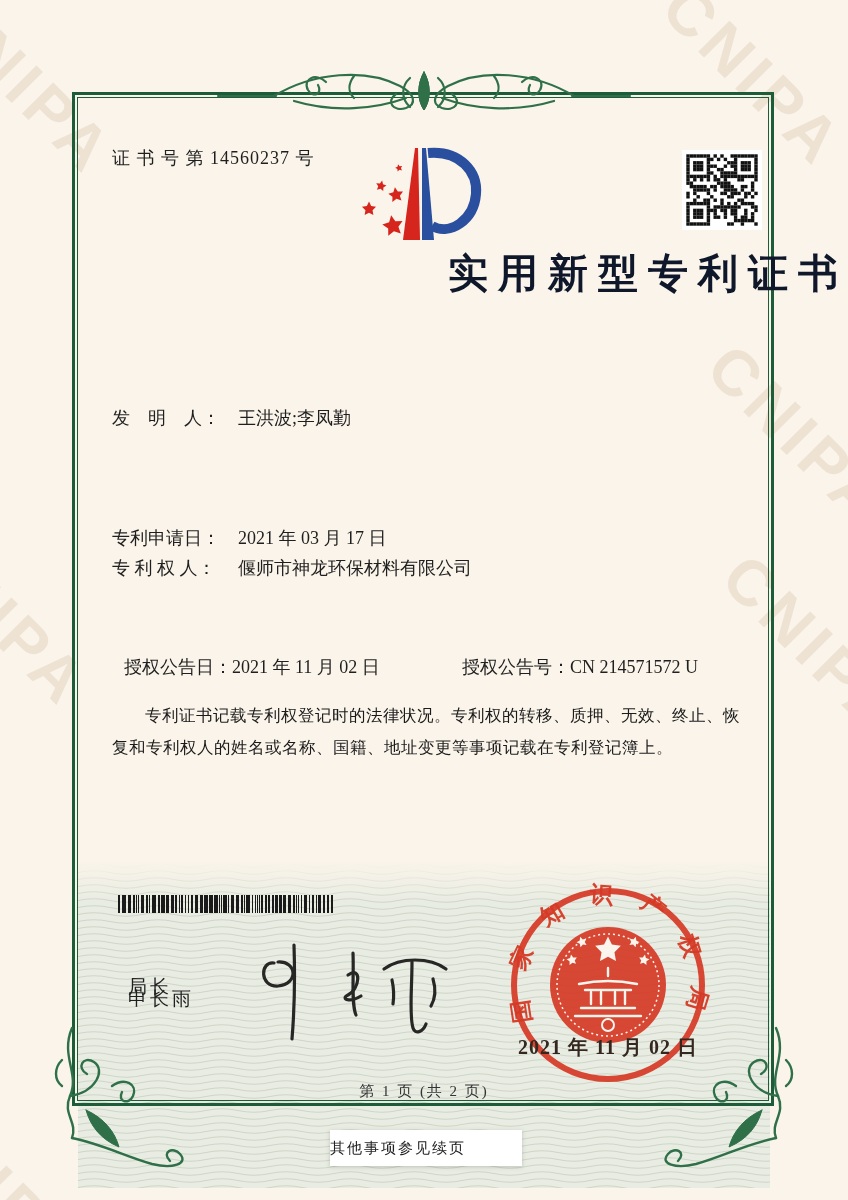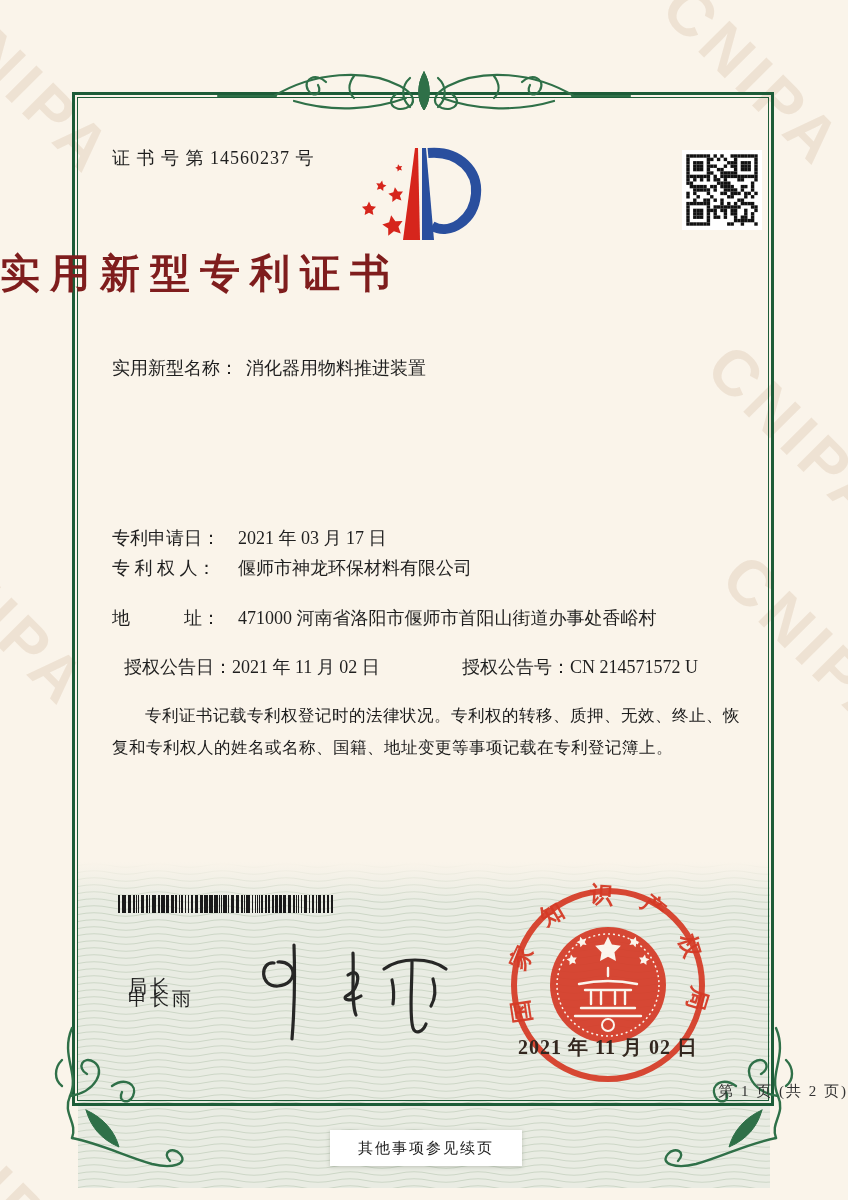--- a/index.html
+++ b/index.html
@@ -22,41 +22,41 @@
     left:72px; top:92px; width:696px; height:1008px; z-index:3;
     border:3px solid var(--border-green,#1d5c38);
   }
   .frame-inner{
     position:absolute; left:2px; top:2px; right:2px; bottom:2px;
     border:1px solid var(--border-green,#1d5c38);
   }
   .orn{z-index:4;}
   .cert-no{left:112px; top:146px; font-size:18px; letter-spacing:1px; z-index:5;}
   .title{
-    left:0; top:246px; width:848px; text-align:left; z-index:5;
-    font-size:40px; font-weight:bold; letter-spacing:10px; color:#7f1d1d;
+    left:0; top:246px; width:848px; text-align:right; z-index:5;
+    font-size:40px; font-weight:bold; letter-spacing:10px; color:#0f172a;
   }
   .row{left:112px; width:640px; font-size:18px; z-index:5; white-space:nowrap;}
   .row .lbl{display:inline-block; min-width:118px;}
   .row .val{margin-left:8px;}
   .grant-right{position:absolute; left:338px; top:0; white-space:nowrap;}
   .paras{left:112px; top:700px; width:632px; z-index:5; font-size:16.5px;
     line-height:1.92; letter-spacing:0.5px; color:#1b1b1b;}
   .paras p{margin:0; text-indent:2em;}
   .director{left:128px; font-size:19px; letter-spacing:3px; z-index:6;}
   .seal-date{
     left:503px; top:1034px; width:210px; text-align:center; z-index:7;
     font-size:20px; font-weight:600; letter-spacing:1px; color:#33271f; white-space:nowrap;
   }
-  .page-info{left:0; top:1082px; width:848px; text-align:right; font-size:15px;
+  .page-info{left:0; top:1082px; width:848px; text-align:center; font-size:15px;
     letter-spacing:2px; color:#333; z-index:6;}
   .note-box{
     left:330px; top:1130px; width:192px; height:36px; z-index:8;
     background:#ffffff; box-shadow:0 1px 4px rgba(60,70,50,0.25);
-    display:flex; align-items:center; justify-content:center;
+    display:flex; align-items:center; justify-content:flex-start;
     font-size:15px; letter-spacing:2px; color:#222;
   }
   .z5{z-index:5;} .z6{z-index:6;}
   svg{display:block;}
 </style>
 </head>
 <body>
 
 <div class="page">
 
@@ -367,31 +367,28 @@
       <rect x="21.3" y="72.3" width="3.4" height="3.4" fill="#111"></rect>
       <rect x="24.7" y="72.3" width="3.4" height="3.4" fill="#111"></rect>
       <rect x="45.099999999999994" y="72.3" width="3.4" height="3.4" fill="#111"></rect>
       <rect x="48.49999999999999" y="72.3" width="3.4" height="3.4" fill="#111"></rect>
       <rect x="58.699999999999996" y="72.3" width="3.4" height="3.4" fill="#111"></rect>
       <rect x="72.3" y="72.3" width="3.4" height="3.4" fill="#111"></rect>
     </svg>
 
   <div class="abs title">实用新型专利证书</div>
 
-  <div class="abs row" style="top:356px;">
-    <span class="lbl">实用新型名称：</span><span class="val">消化器用物料推进装置</span>
+  <div class="abs row" style="top:406px;">
+    <span class="lbl">发　明　人：</span><span class="val">王洪波;李凤勤</span>
   </div>
   <div class="abs row" style="top:506px;margin-top:20px;">
     <span class="lbl">专利申请日：</span><span class="val">2021 年 03 月 17 日</span>
   </div>
   <div class="abs row" style="top:556px;">
     <span class="lbl">专 利 权 人：</span><span class="val">偃师市神龙环保材料有限公司</span>
-  </div>
-  <div class="abs row" style="top:606px;">
-    <span class="lbl">地　　　址：</span><span class="val">471000 河南省洛阳市偃师市首阳山街道办事处香峪村</span>
   </div>
   <div class="abs row" style="top:655px;margin-left:12px;">
     <span>授权公告日：</span><span>2021 年 11 月 02 日</span>
     <span class="grant-right">
       <span>授权公告号：</span><span>CN 214571572 U</span>
     </span>
   </div>
 
   <div class="abs paras">
     <p>专利证书记载专利权登记时的法律状况。专利权的转移、质押、无效、终止、恢复和专利权人的姓名或名称、国籍、地址变更等事项记载在专利登记簿上。</p>

